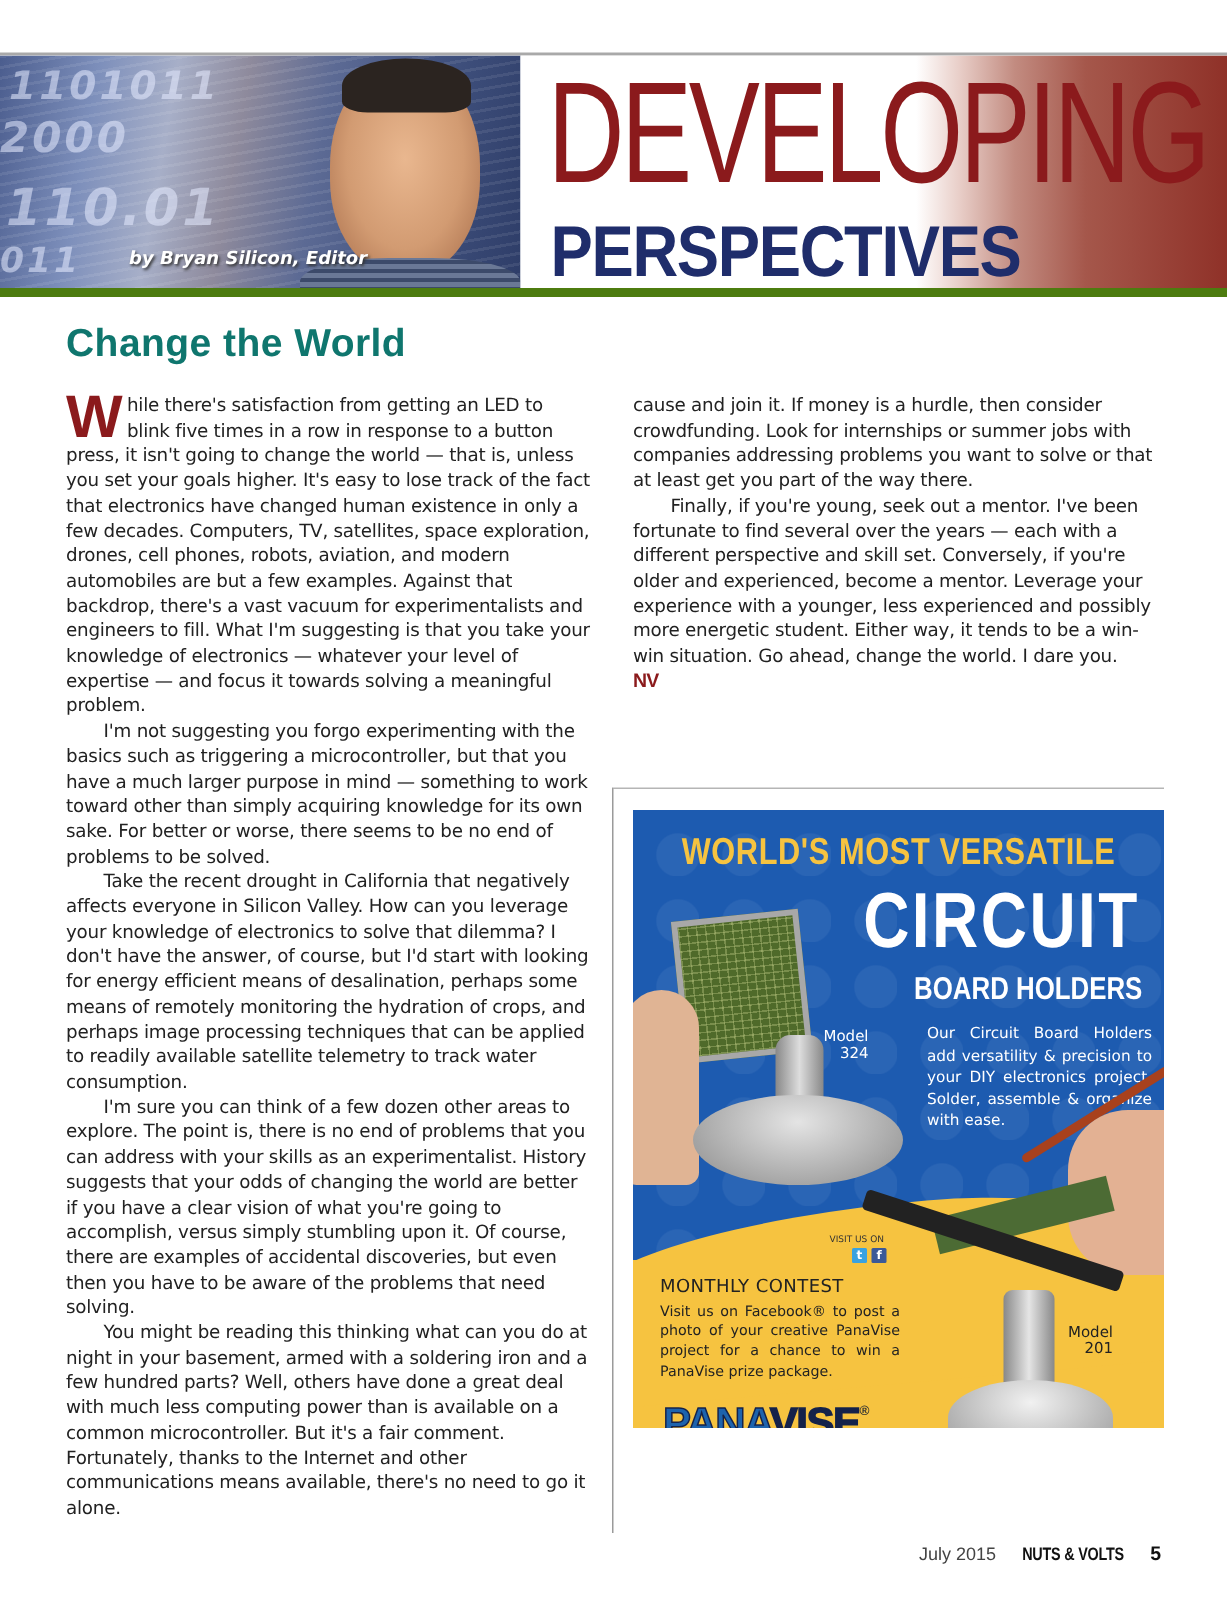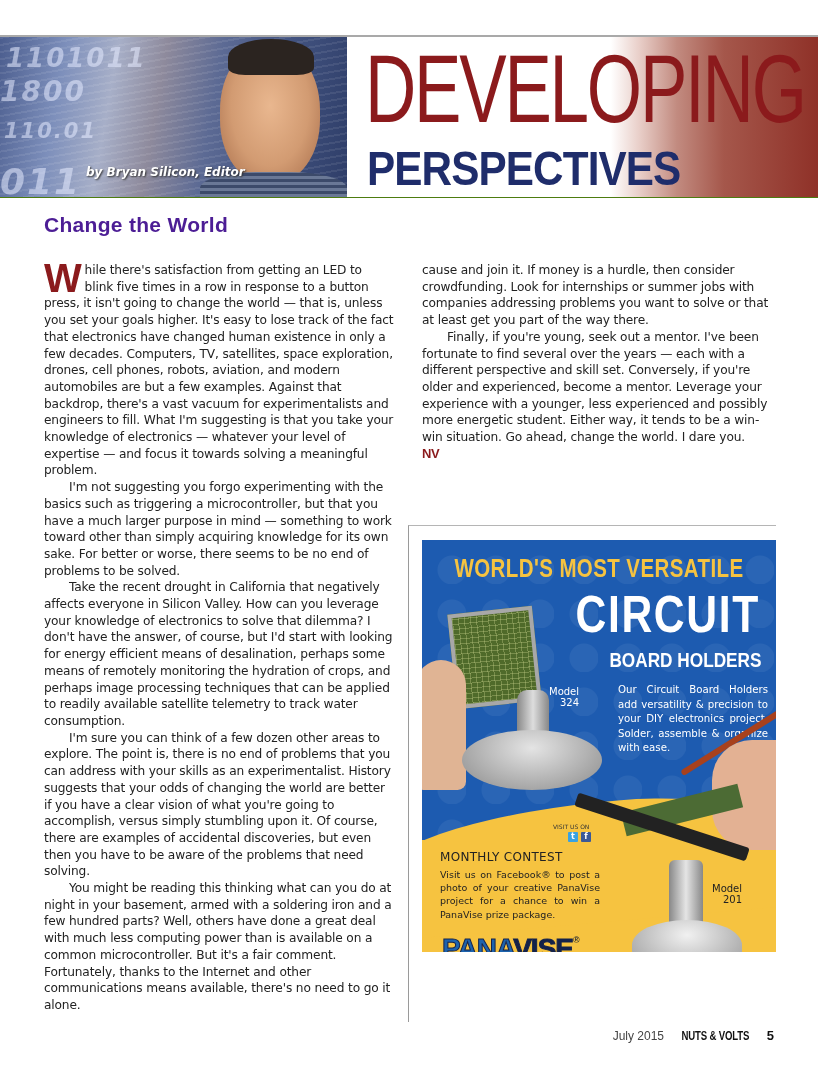--- a/index.html
+++ b/index.html
@@ -1,29 +1,29 @@
 <!DOCTYPE html>
 <html><head>
 <meta charset="utf-8">
 <style>
   * { box-sizing: border-box; margin: 0; padding: 0; }
   html, body { width: 818px; height: 1082px; background: #ffffff; overflow: hidden; }
   body { position: relative; font-family: "DejaVu Sans", sans-serif; color: #1a1a1a; }
 
   
   .banner { position: absolute; left: 0; top: 35px; width: 818px; height: 163px;
-    border-top: 2px solid #a9a9a9; border-bottom: 1px solid #4d7c0f; background: #fff; overflow: hidden; }
+    border-top: 2px solid #a9a9a9; border-bottom: 6px solid #4d7c0f; background: #fff; overflow: hidden; }
   .banner-photo { position: absolute; left: 0; top: 0; width: 347px; height: 100%;
     background: linear-gradient(100deg, #4b5d8e 0%, #7d8fbb 18%, #a7afc8 32%, #8e8a9c 45%, #5c6a94 60%, #425380 78%, #2e3d68 100%); overflow: hidden; }
   .binary { position: absolute; font-family: "DejaVu Sans", sans-serif; font-weight: bold; font-style: italic;
     color: rgba(230,235,255,0.55); letter-spacing: 2px; }
   .b1 { left: 6px; top: 6px; font-size: 26px; }
   .b2 { left: 0px; top: 38px; font-size: 28px; }
-  .b3 { left: 4px; top: 82px; font-size: 21px; }
-  .b4 { left: 0px; top: 124px; font-size: 36px; }
+  .b3 { left: 4px; top: 82px; font-size: 34px; }
+  .b4 { left: 0px; top: 124px; font-size: 23px; }
   .streaks { position: absolute; inset: 0;
     background: repeating-linear-gradient(170deg, rgba(255,255,255,0.08) 0 2px, rgba(0,0,0,0) 2px 7px); }
   .face { position: absolute; left: 220px; top: 6px; width: 100px; height: 140px; border-radius: 48% 48% 45% 45%;
     background: radial-gradient(ellipse at 50% 45%, #e9b78f 0%, #d29b72 55%, #a46a48 100%); }
   .hair { position: absolute; left: 228px; top: 2px; width: 86px; height: 36px; border-radius: 50% 50% 20% 20%;
     background: #2b2420; }
   .shirt { position: absolute; left: 200px; top: 135px; width: 147px; height: 40px;
     background: repeating-linear-gradient(0deg, #3c4a6a 0 3px, #6a7896 3px 6px); border-radius: 40% 40% 0 0; }
   .byline { position: absolute; left: 86px; top: 128px; font-size: 12px; font-weight: bold; font-style: italic;
     color: #ffffff; text-shadow: 1px 1px 2px #333; white-space: nowrap; }
@@ -32,21 +32,21 @@
     background: linear-gradient(90deg, #ffffff 0%, #ffffff 56%, #e9cfc9 62%, #c28b80 70%, #a5574b 80%, #8f3128 100%); }
   .title-top { position: absolute; left: 18px; top: 4px; font-family: "Liberation Sans Narrow", "Liberation Sans", sans-serif;
     font-size: 96px; line-height: 1; color: #8b1a1c; font-weight: normal; letter-spacing: -3px;
     transform: scaleX(0.74); transform-origin: left top; white-space: nowrap; }
   .title-bottom { position: absolute; left: 20px; top: 108px; font-family: "Liberation Sans", sans-serif;
     font-size: 48px; line-height: 1; color: #1f2d6b; font-weight: bold; letter-spacing: -1px;
     transform: scaleX(0.88); transform-origin: left top; white-space: nowrap; }
 
   
   .headline { position: absolute; left: 44px; top: 213px; font-family: "Liberation Sans", sans-serif;
-    font-size: 21px; font-weight: bold; color: #4c1d95; letter-spacing: 0.3px; text-align: right; }
+    font-size: 26px; font-weight: bold; color: #0f766e; letter-spacing: 0.3px; text-align: right; }
   .col { position: absolute; font-family: "DejaVu Sans", sans-serif; font-size: 12.2px; line-height: 16.7px;
     color: #222; letter-spacing: -0.15px; }
   .col-left { left: 44px; top: 262px; width: 350px; }
   .col-right { left: 422px; top: 262px; width: 350px; }
   .col p { text-indent: 25px; }
   .col p.first, .col p.cont { text-indent: 0; }
   .dropcap { float: left; font-family: "Liberation Sans", sans-serif; font-weight: bold; color: #8b1a1c;
     font-size: 40px; line-height: 31px; margin: 1px 3px 0 0; height: 31px; }
   .nv { font-family: "Liberation Sans", sans-serif; font-weight: bold; font-size: 13px; color: #8b1a1c;
     letter-spacing: -0.5px; display: inline-block; }
@@ -116,21 +116,21 @@
   .footer .mag { font-weight: bold; color: #111; font-size: 12px; transform: scaleX(0.8); letter-spacing: -0.2px; }
   .footer .pg { font-weight: bold; color: #111; font-size: 13px; }
 </style>
 </head>
 <body>
 
 <div class="banner">
   <div class="banner-photo">
     <div class="streaks"></div>
     <span class="binary b1">1101011</span>
-    <span class="binary b2">1800</span>
+    <span class="binary b2">2000</span>
     <span class="binary b3">110.01</span>
     <span class="binary b4">011</span>
     <div class="face"></div>
     <div class="hair"></div>
     <div class="shirt"></div>
     <span class="byline">by Bryan Silicon, Editor</span>
   </div>
   <div class="title-area">
     <div class="title-top">DEVELOPING</div>
     <div class="title-bottom">PERSPECTIVES</div>

